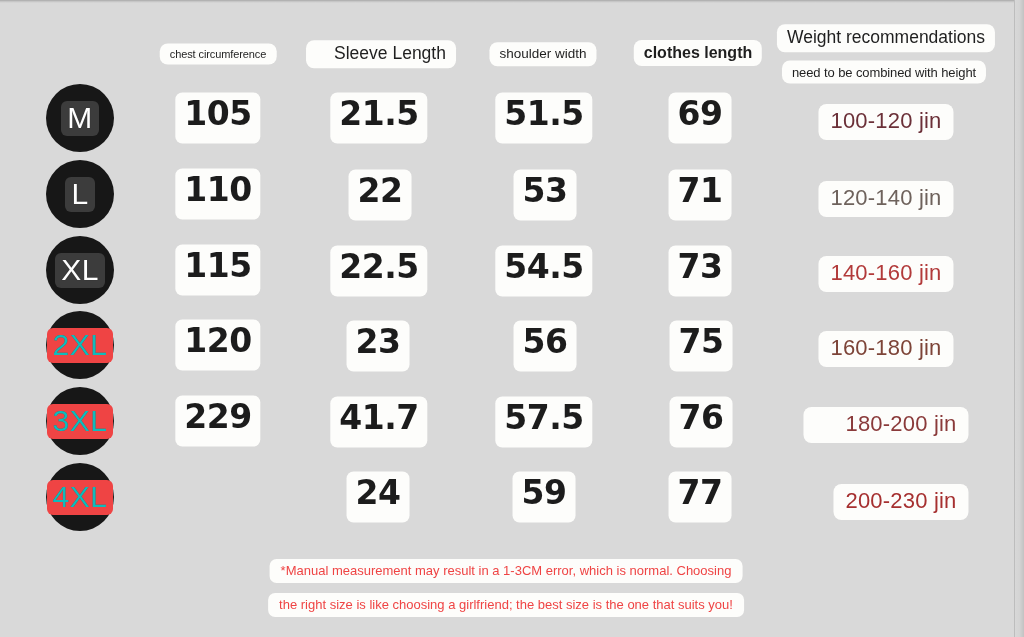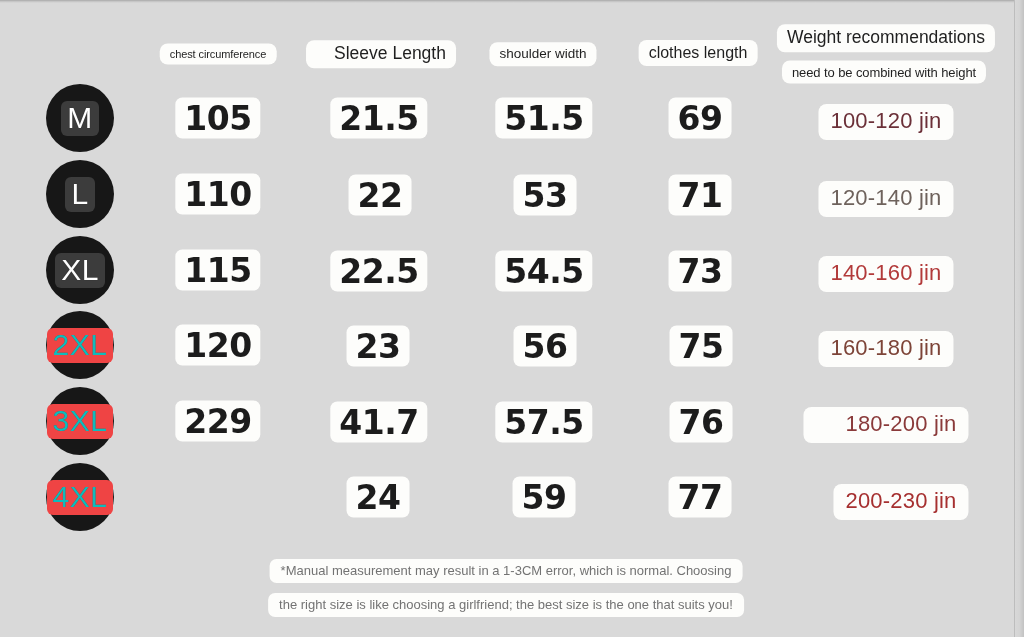--- a/index.html
+++ b/index.html
@@ -57,21 +57,21 @@
 
   
   .col-header {
     padding: 5px 10px;
     font-weight: 400;
     color: #1f1f1f;
     border-radius: 8px;
   }
   .hdr-xs  { font-size: 11px; letter-spacing: -0.1px; }
   .hdr-sm  { font-size: 13.5px; }
-  .hdr-md  { font-size: 16px; }
+  .hdr-md  { font-size: 16px; font-weight: bold; }
   .hdr-lg  { font-size: 17.5px; }
 
   
   .size-cell {
     position: absolute;
     transform: translate(-50%, -50%);
     width: 140px;
     height: 76px;
     display: flex;
     align-items: center;
@@ -110,21 +110,21 @@
     background: #ef4444;
   }
   .size-plate.wide .size-text {
     color: #ffffff;
     -webkit-text-stroke: 0px;
     mix-blend-mode: difference;
   }
 
   
   .num {
-    padding: 4px 9px 4px 9px;
+    padding: 4px 9px 14px 9px;
     font-size: 33px;
     font-weight: 700;
     color: #1c1c1c;
     font-family: "DejaVu Sans", sans-serif;
     letter-spacing: -0.5px;
     border-radius: 7px;
   }
 
   
   .weight {
@@ -132,21 +132,21 @@
     font-size: 22px;
     font-weight: 400;
     border-radius: 8px;
     letter-spacing: 0.2px;
   }
 
   
   .note {
     padding: 5px 11px 6px 11px;
     font-size: 13px;
-    color: #737373;
+    color: #ef4444;
     border-radius: 7px;
   }
 </style>
 </head>
 <body>
 
 <div id="chart-root">
 
   <div class="edge-top"></div>
   <div class="edge-right"></div>

